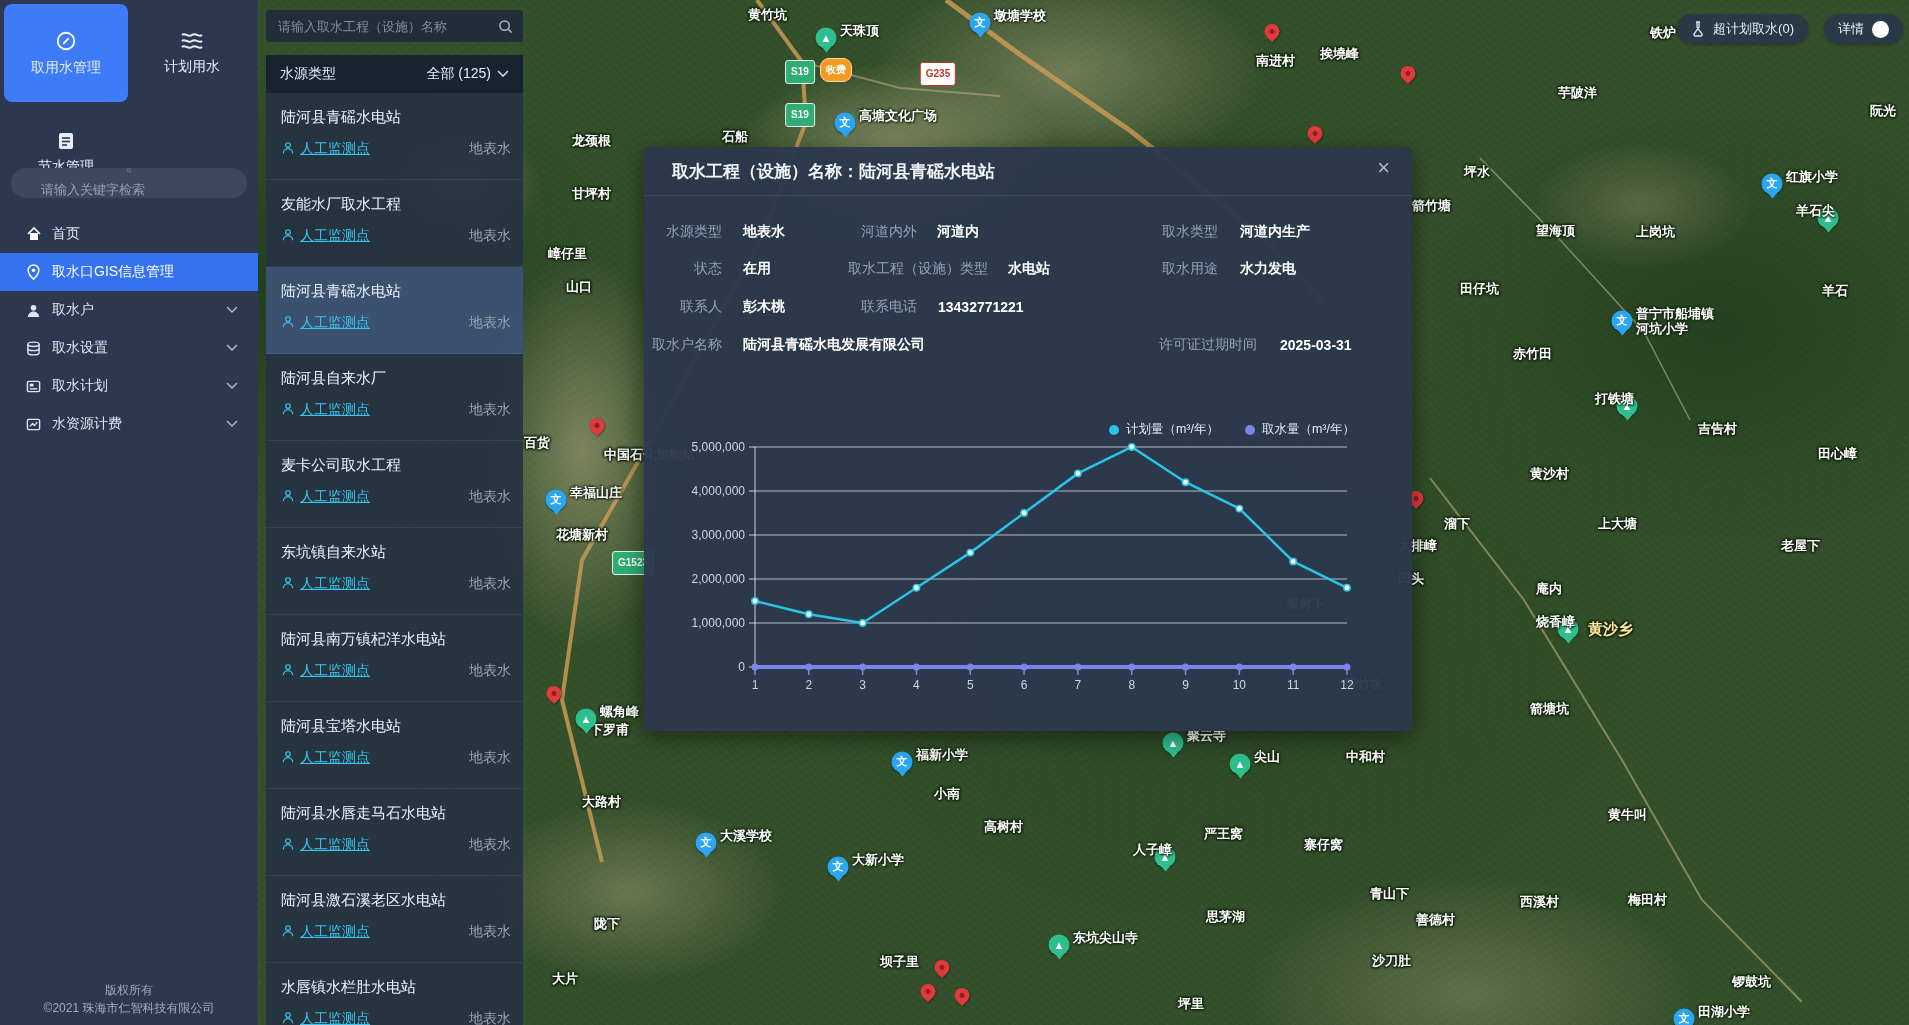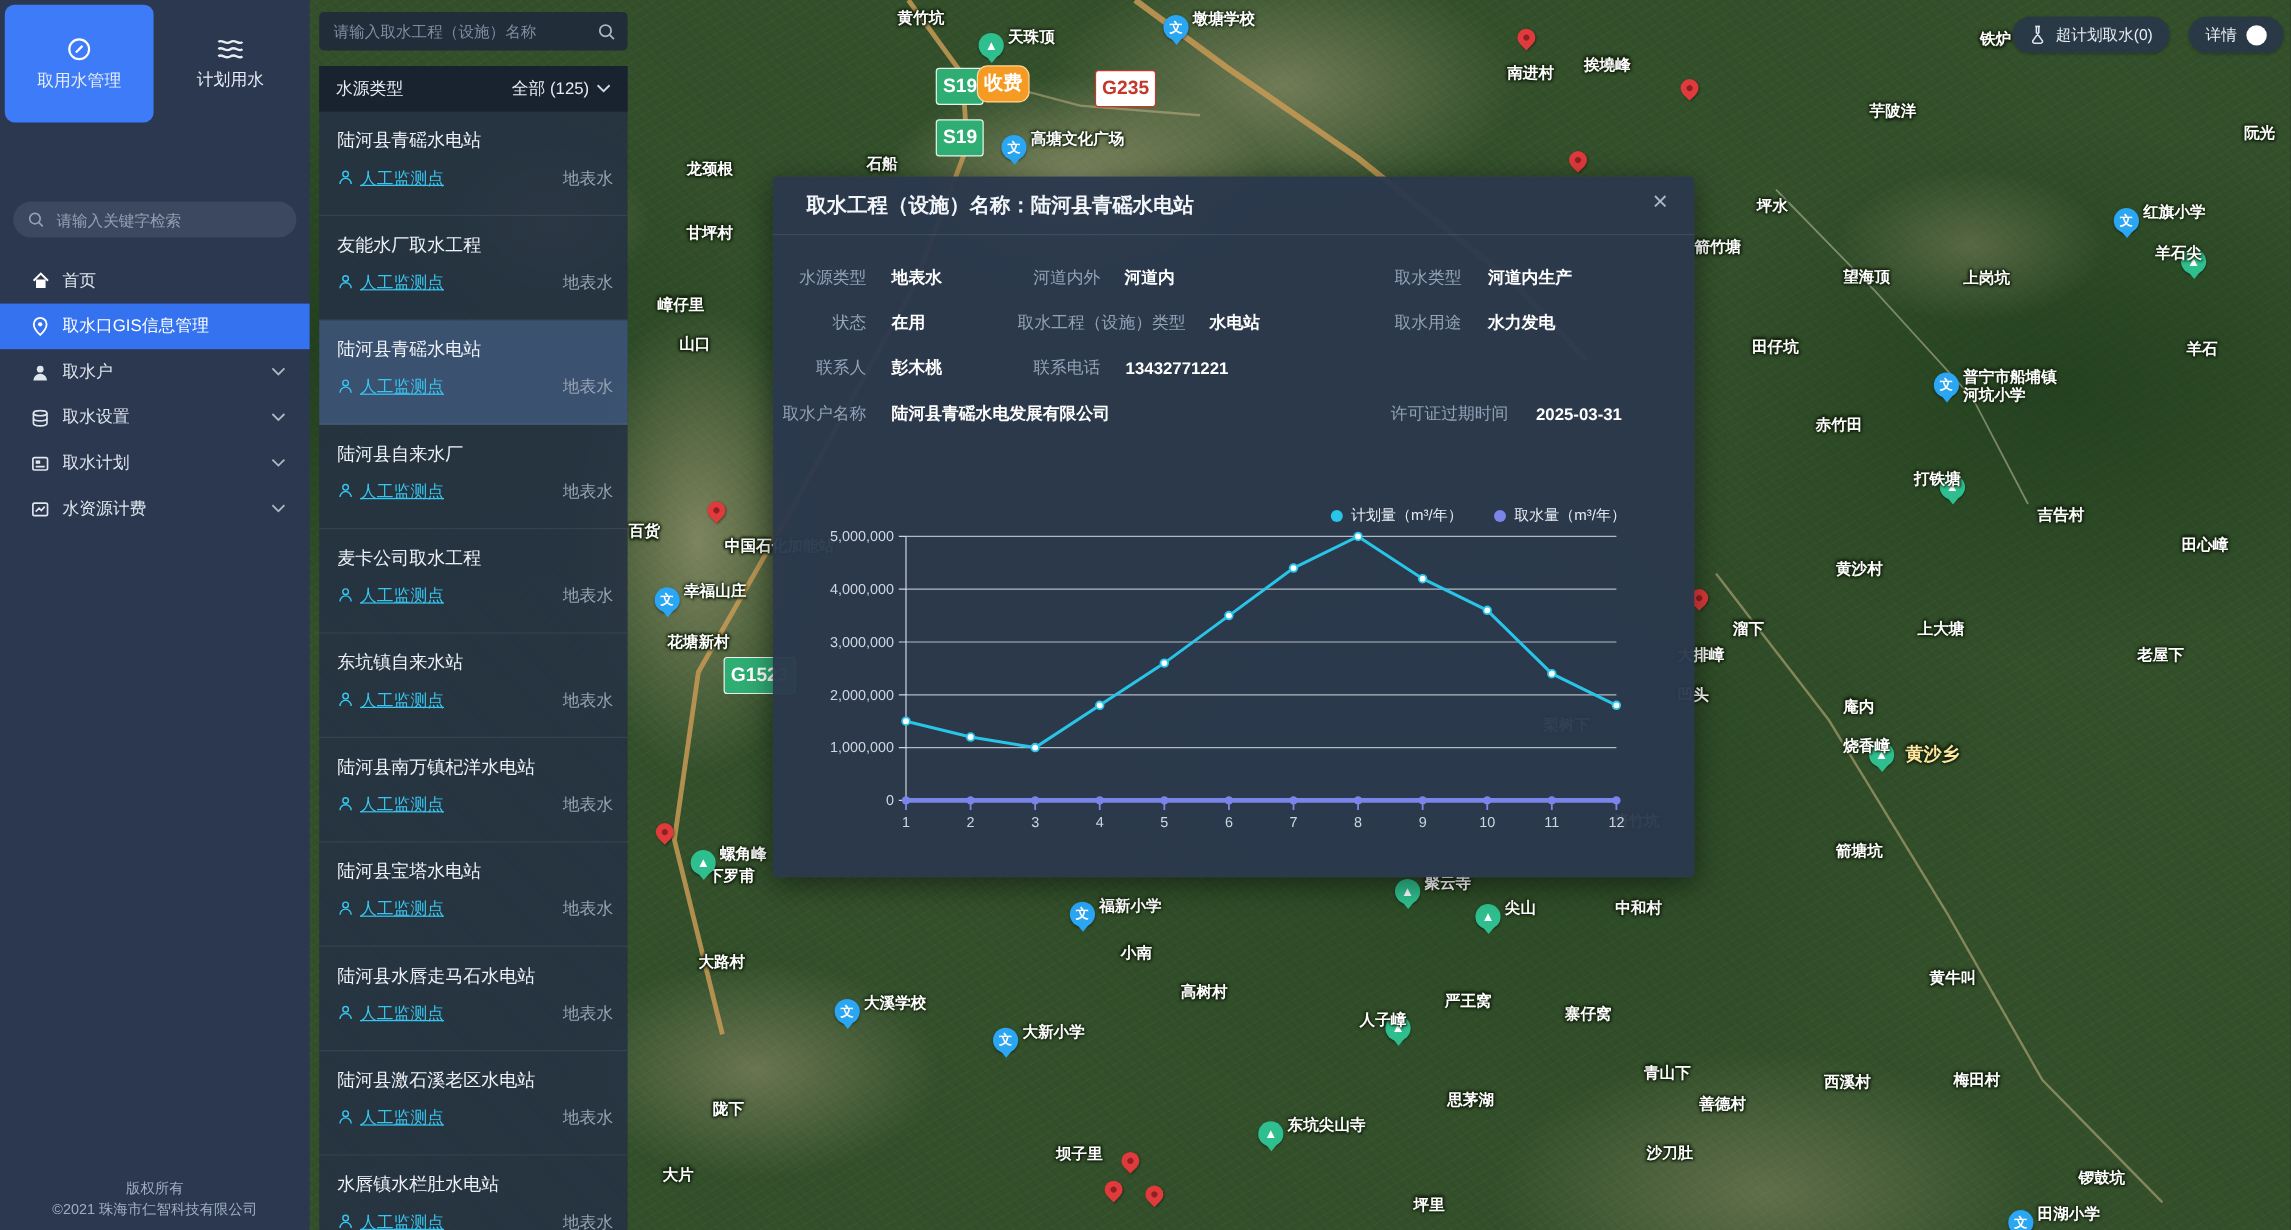--- a/index.html
+++ b/index.html
@@ -35,40 +35,40 @@
   .m-blue .m-circle:after{border-top-color:#2ba6f3;}
   .m-green .m-circle{background:#2fbe8d;}
   .m-green .m-circle:after{border-top-color:#2fbe8d;}
   .m-label{position:absolute;top:-16px;color:#fff;font-size:13px;font-weight:600;white-space:pre;line-height:1.15;
     text-shadow:0 0 3px #15240f,1px 1px 2px #15240f,-1px -1px 2px #15240f;}
   .m-label.side-right{left:14px;}
   .m-label.side-left{right:14px;text-align:right;}
   .red-pin{position:absolute;z-index:4;width:15px;height:15px;background:#df3a3c;border-radius:50% 50% 50% 0;
     transform:translate(-50%,-94%) rotate(-45deg);box-shadow:0 1px 2px rgba(0,0,0,.45);}
   .red-pin i{position:absolute;left:50%;top:50%;width:5px;height:5px;margin:-2.5px 0 0 -2.5px;border-radius:50%;background:#8e2022;}
-  .shield{position:absolute;z-index:4;transform:translate(-50%,-50%);font-size:16px;font-weight:700;border-radius:3px;padding:5px 5px;line-height:1.2;}
+  .shield{position:absolute;z-index:4;transform:translate(-50%,-50%);font-size:10px;font-weight:700;border-radius:3px;padding:5px 5px;line-height:1.2;}
   .shield.green{background:#2fae74;color:#fff;border:1px solid #e8f5ee;}
   .shield.white{background:#fff;color:#c0392b;border:1px solid #c0392b;}
   .shield.toll{background:#f59a23;color:#fff;border-radius:9px;border:1px solid #ffd79a;}
 
   
   #toppills{position:absolute;top:14px;right:6px;z-index:9;display:flex;gap:16px;align-items:center;}
   .pill{display:flex;align-items:center;gap:8px;background:rgba(40,54,74,.88);border-radius:16px;height:30px;
     padding:0 14px;color:#e8eef6;font-size:13px;box-shadow:0 1px 3px rgba(0,0,0,.3);cursor:pointer;}
   .toggle-knob{width:17px;height:17px;border-radius:50%;background:#fff;}
 
   
   #sidebar{position:absolute;left:0;top:0;width:258px;height:1025px;background:#2b3850;z-index:8;}
   #tiles{display:grid;grid-template-columns:1fr 1fr;gap:2px;padding:4px 4px 0 4px;}
   .tile{height:98px;border-radius:8px;display:flex;flex-direction:column;align-items:center;justify-content:center;gap:7px;
     color:#e8edf5;font-size:14px;cursor:pointer;}
   .tile.active{background:#3d7bf8;}
   .tile svg{display:block;}
   #side-search{position:absolute;left:11px;right:11px;top:168px;height:30px;background:#3b485f;border-radius:15px;
-    display:flex;align-items:center;padding:0 12px;gap:8px;}
+    display:flex;align-items:center;padding:0 12px;gap:8px;flex-direction:column;}
   #side-search input{flex:1;background:transparent;border:none;outline:none;color:#dfe6ee;font-size:13px;font-family:inherit;}
   #side-search input::placeholder{color:#93a0b4;}
   #menu{position:absolute;left:0;right:0;top:215px;}
   .menu-item{position:relative;height:38px;display:flex;align-items:center;color:#dfe6ee;font-size:14px;cursor:pointer;}
   .menu-item .mi-icon{position:absolute;left:26px;display:flex;}
   .menu-item .mi-label{position:absolute;left:52px;}
   .menu-item .mi-chev{position:absolute;right:20px;display:flex;opacity:.8;}
   .menu-item.active{background:#3472f0;color:#fff;}
   #side-footer{position:absolute;left:0;right:0;bottom:8px;text-align:center;color:#9fadc0;font-size:12px;line-height:1.5;}
 
@@ -471,20 +471,31 @@
         </div>
         <div class="tile">
           <span>
             <svg width="24" height="20" viewBox="0 0 24 20">
               <path d="M2 4c3-3 6 3 10 0s7 3 10 0" fill="none" stroke="#e8edf5" stroke-width="2"></path>
               <path d="M2 10c3-3 6 3 10 0s7 3 10 0" fill="none" stroke="#e8edf5" stroke-width="2"></path>
               <path d="M2 16c3-3 6 3 10 0s7 3 10 0" fill="none" stroke="#e8edf5" stroke-width="2"></path>
             </svg>
           </span>
           <span>计划用水</span>
+        </div>
+        <div class="tile">
+          <span>
+            <svg width="20" height="20" viewBox="0 0 20 20">
+              <rect x="3" y="2" width="14" height="16" rx="2" fill="#e8edf5"></rect>
+              <line x1="6" y1="7" x2="14" y2="7" stroke="#2b3850" stroke-width="1.6"></line>
+              <line x1="6" y1="10.5" x2="14" y2="10.5" stroke="#2b3850" stroke-width="1.6"></line>
+              <line x1="6" y1="14" x2="11" y2="14" stroke="#2b3850" stroke-width="1.6"></line>
+            </svg>
+          </span>
+          <span>节水管理</span>
         </div>
       </div>
     <div id="side-search">
       <svg width="14" height="14" viewBox="0 0 16 16">
         <circle cx="7" cy="7" r="5" fill="none" stroke="#93a0b4" stroke-width="1.6"></circle>
         <line x1="10.8" y1="10.8" x2="14.5" y2="14.5" stroke="#93a0b4" stroke-width="1.6"></line>
       </svg>
       <input type="text" placeholder="请输入关键字检索" style="">
     </div>
     <div id="menu">

